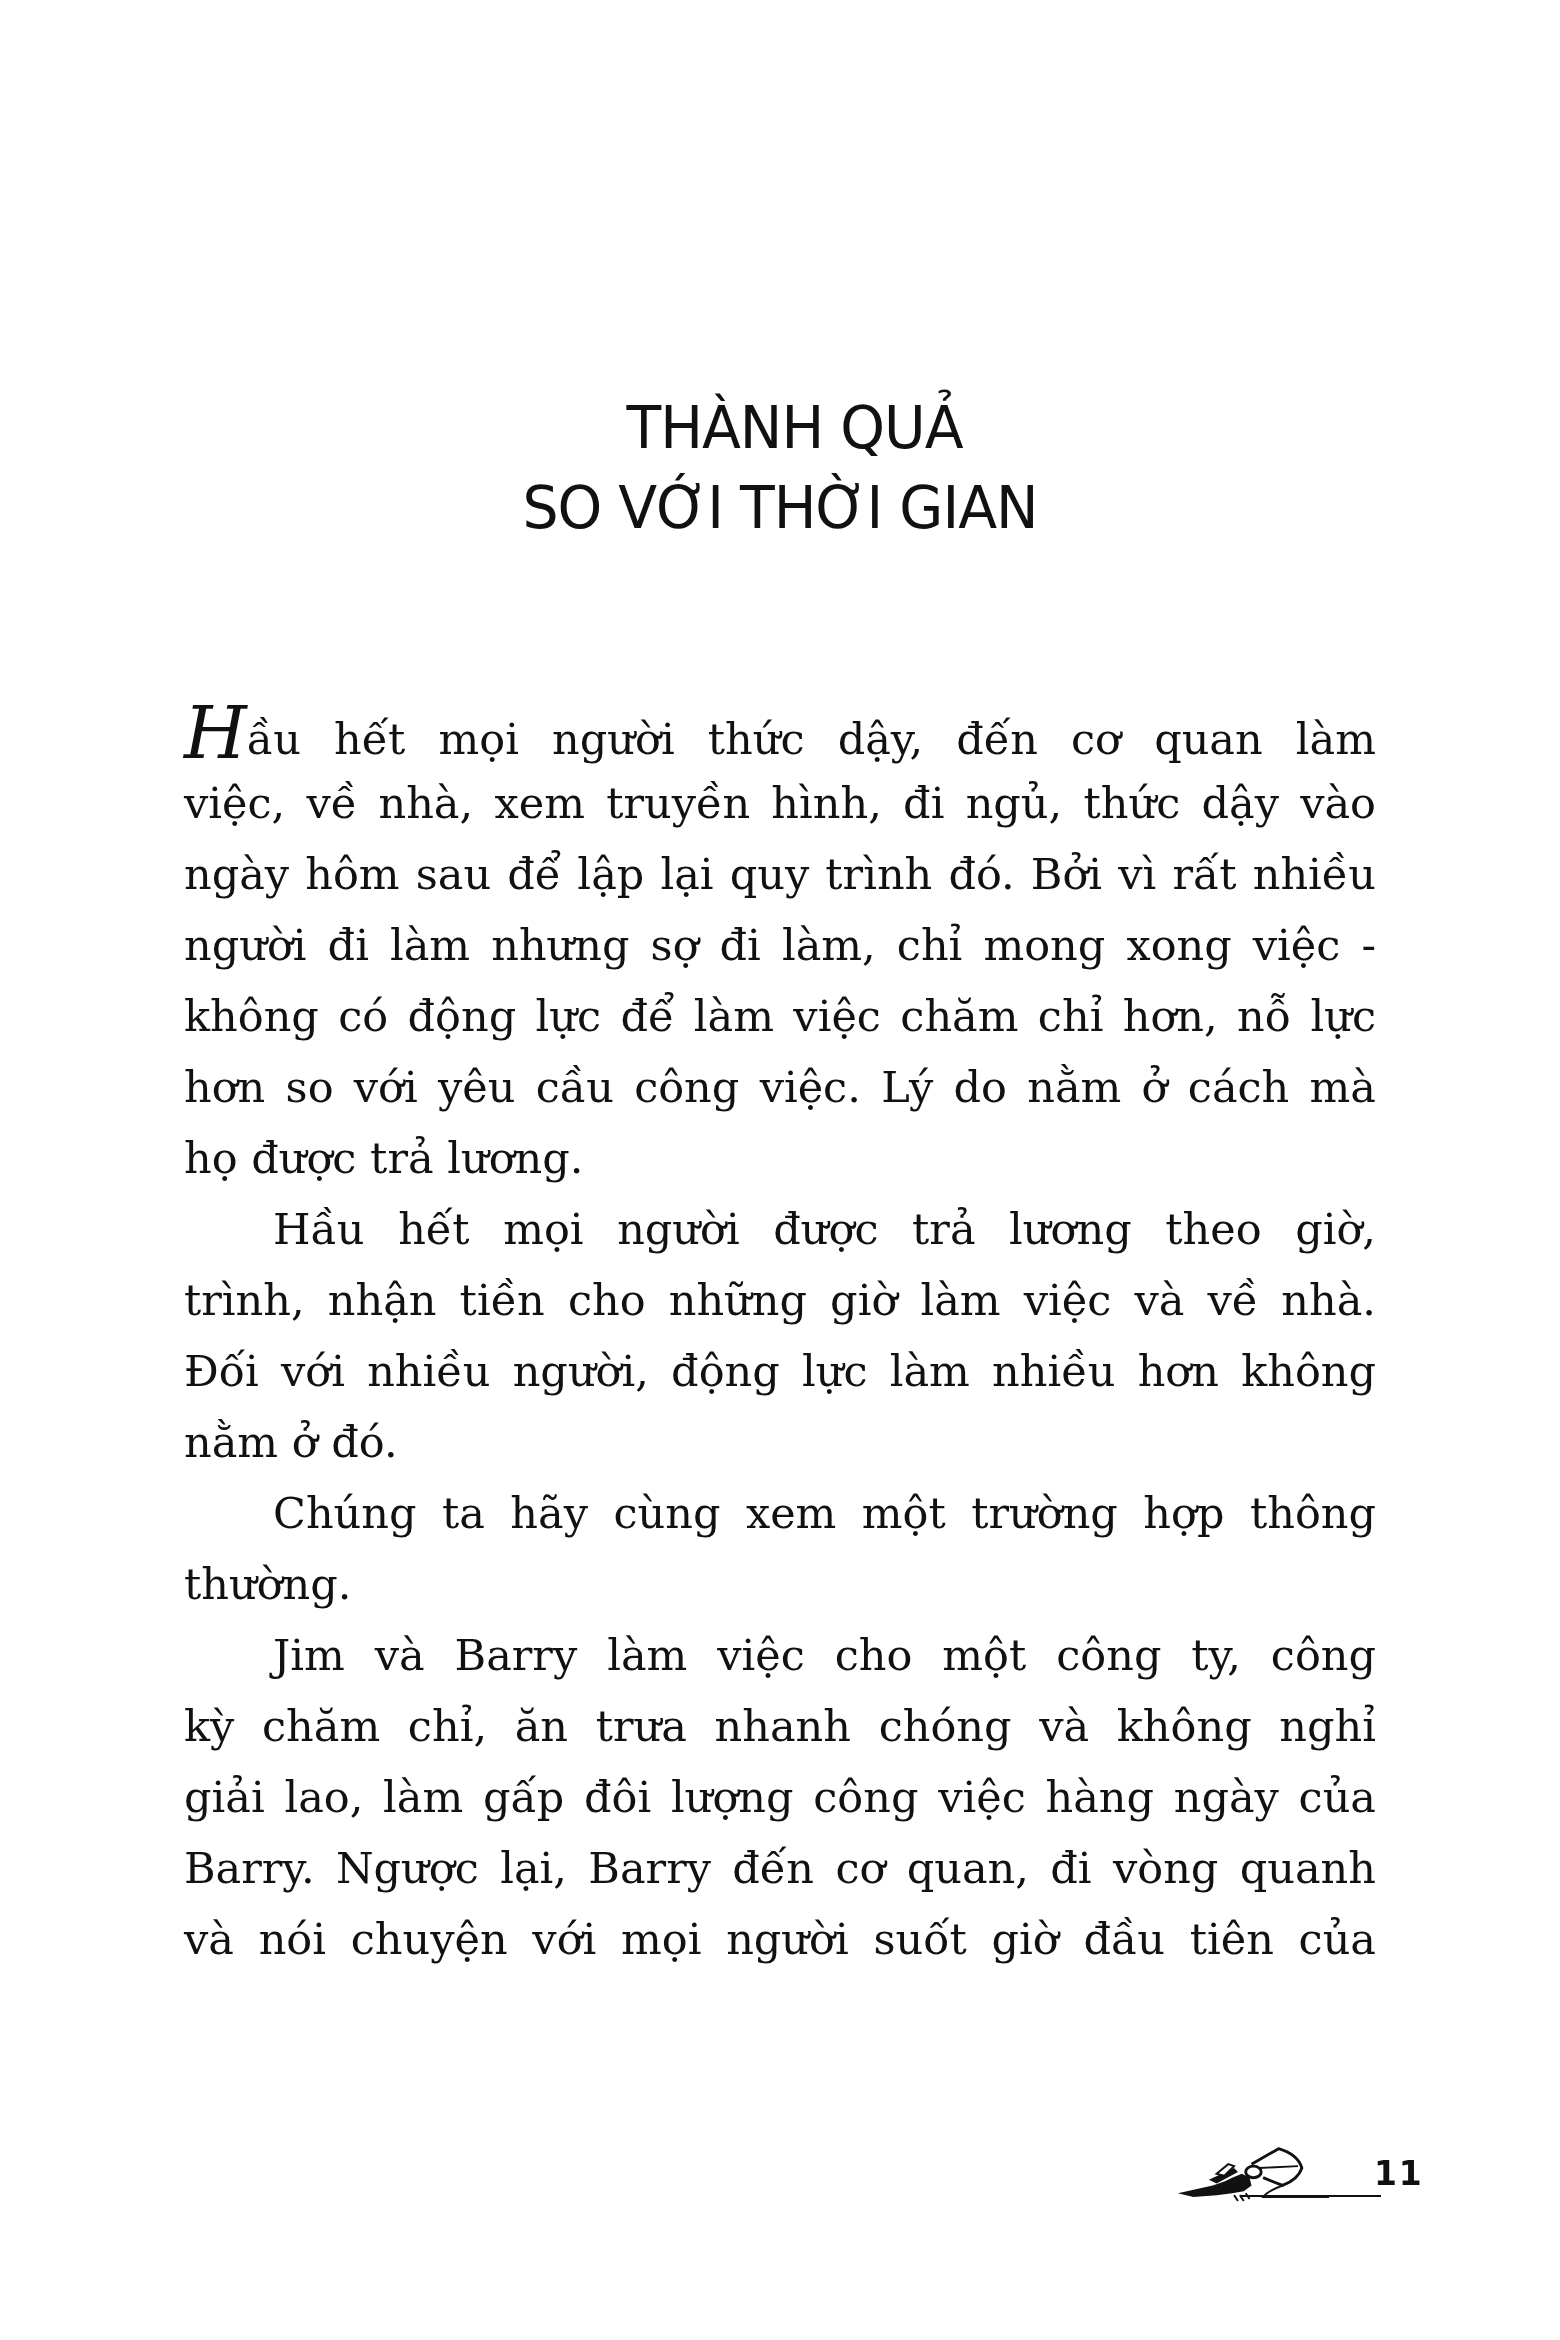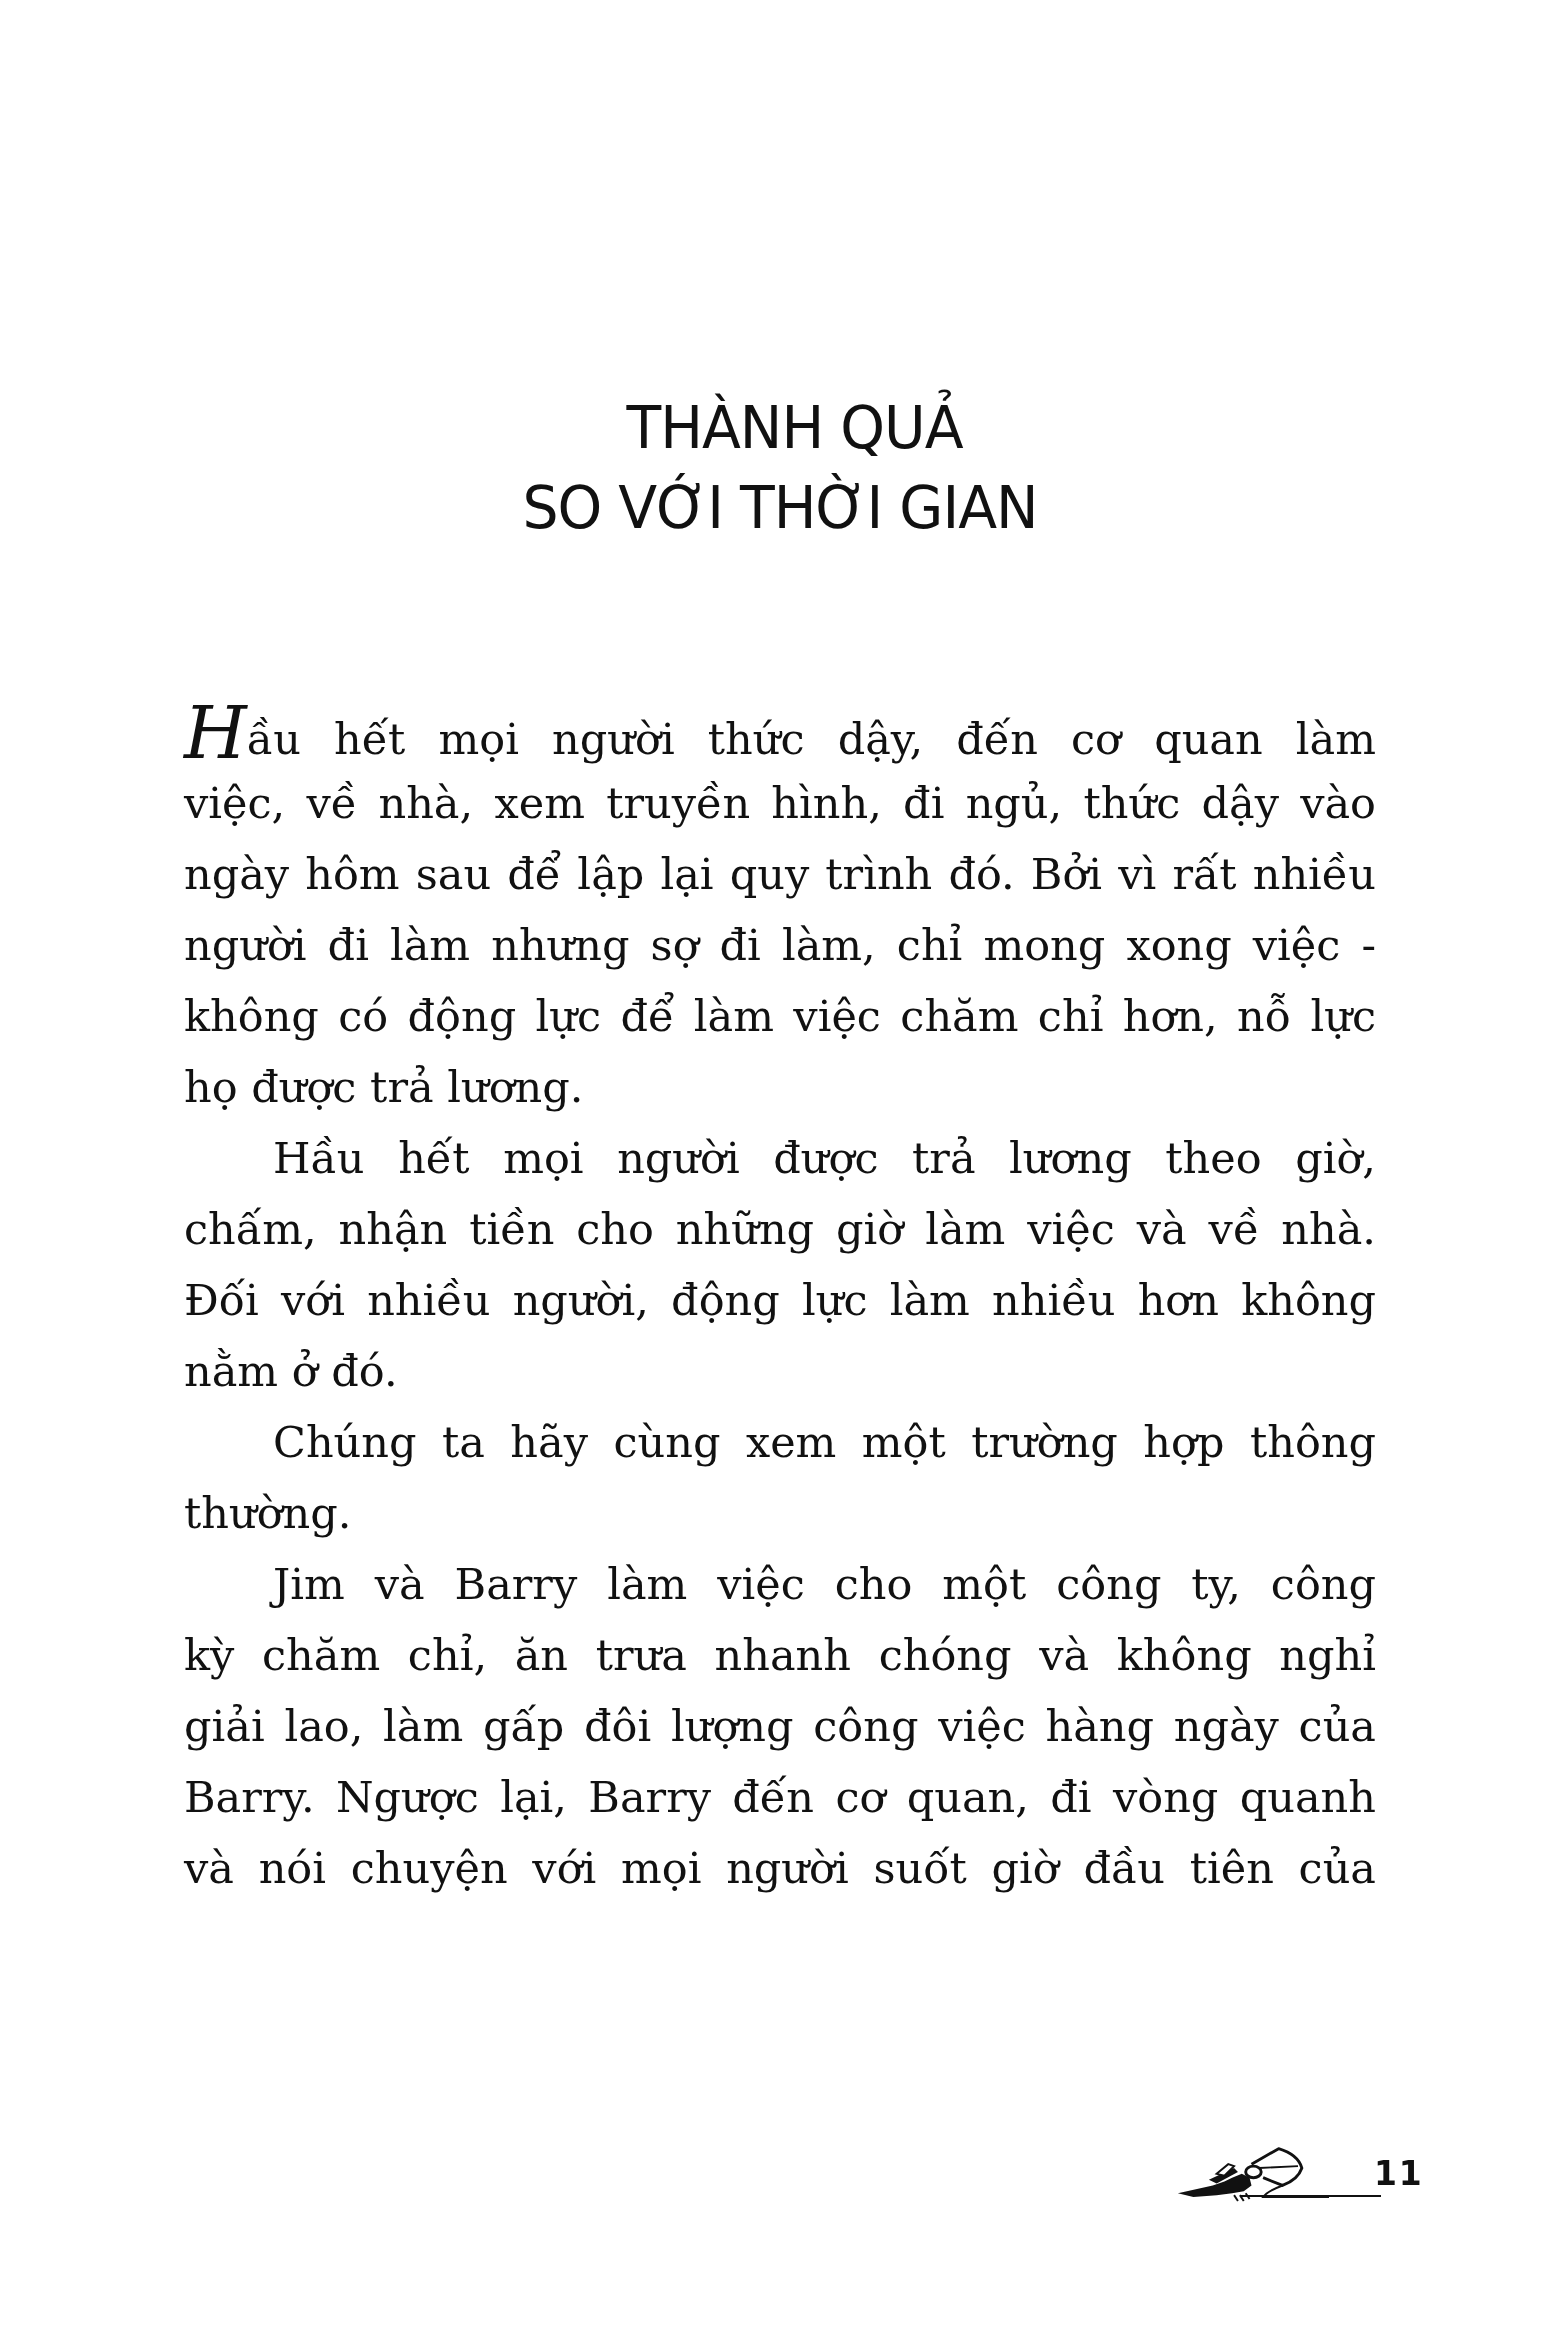--- a/index.html
+++ b/index.html
@@ -119,23 +119,24 @@
   </div>
 
   <div class="body-text">
     <span class="line indent" style="padding-left:0;">
       <span class="dropcap"><span>H</span></span><span>ầu hết mọi người thức dậy, đến cơ quan làm</span>
     </span>
     <span class="line">việc, về nhà, xem truyền hình, đi ngủ, thức dậy vào</span>
     <span class="line">ngày hôm sau để lập lại quy trình đó. Bởi vì rất nhiều</span>
     <span class="line">người đi làm nhưng sợ đi làm, chỉ mong xong việc -</span>
     <span class="line">không có động lực để làm việc chăm chỉ hơn, nỗ lực</span>
+    <span class="line">hơn so với yêu cầu công việc. Lý do nằm ở cách mà</span>
     <span class="line last">họ được trả lương.</span>
     <span class="line indent">Hầu hết mọi người được trả lương theo giờ,</span>
-    <span class="line">chấm, nhận tiền cho những giờ làm việc và về nhà.</span>
+    <span class="line">trình, nhận tiền cho những giờ làm việc và về nhà.</span>
     <span class="line">Đối với nhiều người, động lực làm nhiều hơn không</span>
     <span class="line last">nằm ở đó.</span>
     <span class="line indent">Chúng ta hãy cùng xem một trường hợp thông</span>
     <span class="line last">thường.</span>
     <span class="line indent">Jim và Barry làm việc cho một công ty, công</span>
     <span class="line">kỳ chăm chỉ, ăn trưa nhanh chóng và không nghỉ</span>
     <span class="line">giải lao, làm gấp đôi lượng công việc hàng ngày của</span>
     <span class="line">Barry. Ngược lại, Barry đến cơ quan, đi vòng quanh</span>
     <span class="line">và nói chuyện với mọi người suốt giờ đầu tiên của</span>
   </div>

